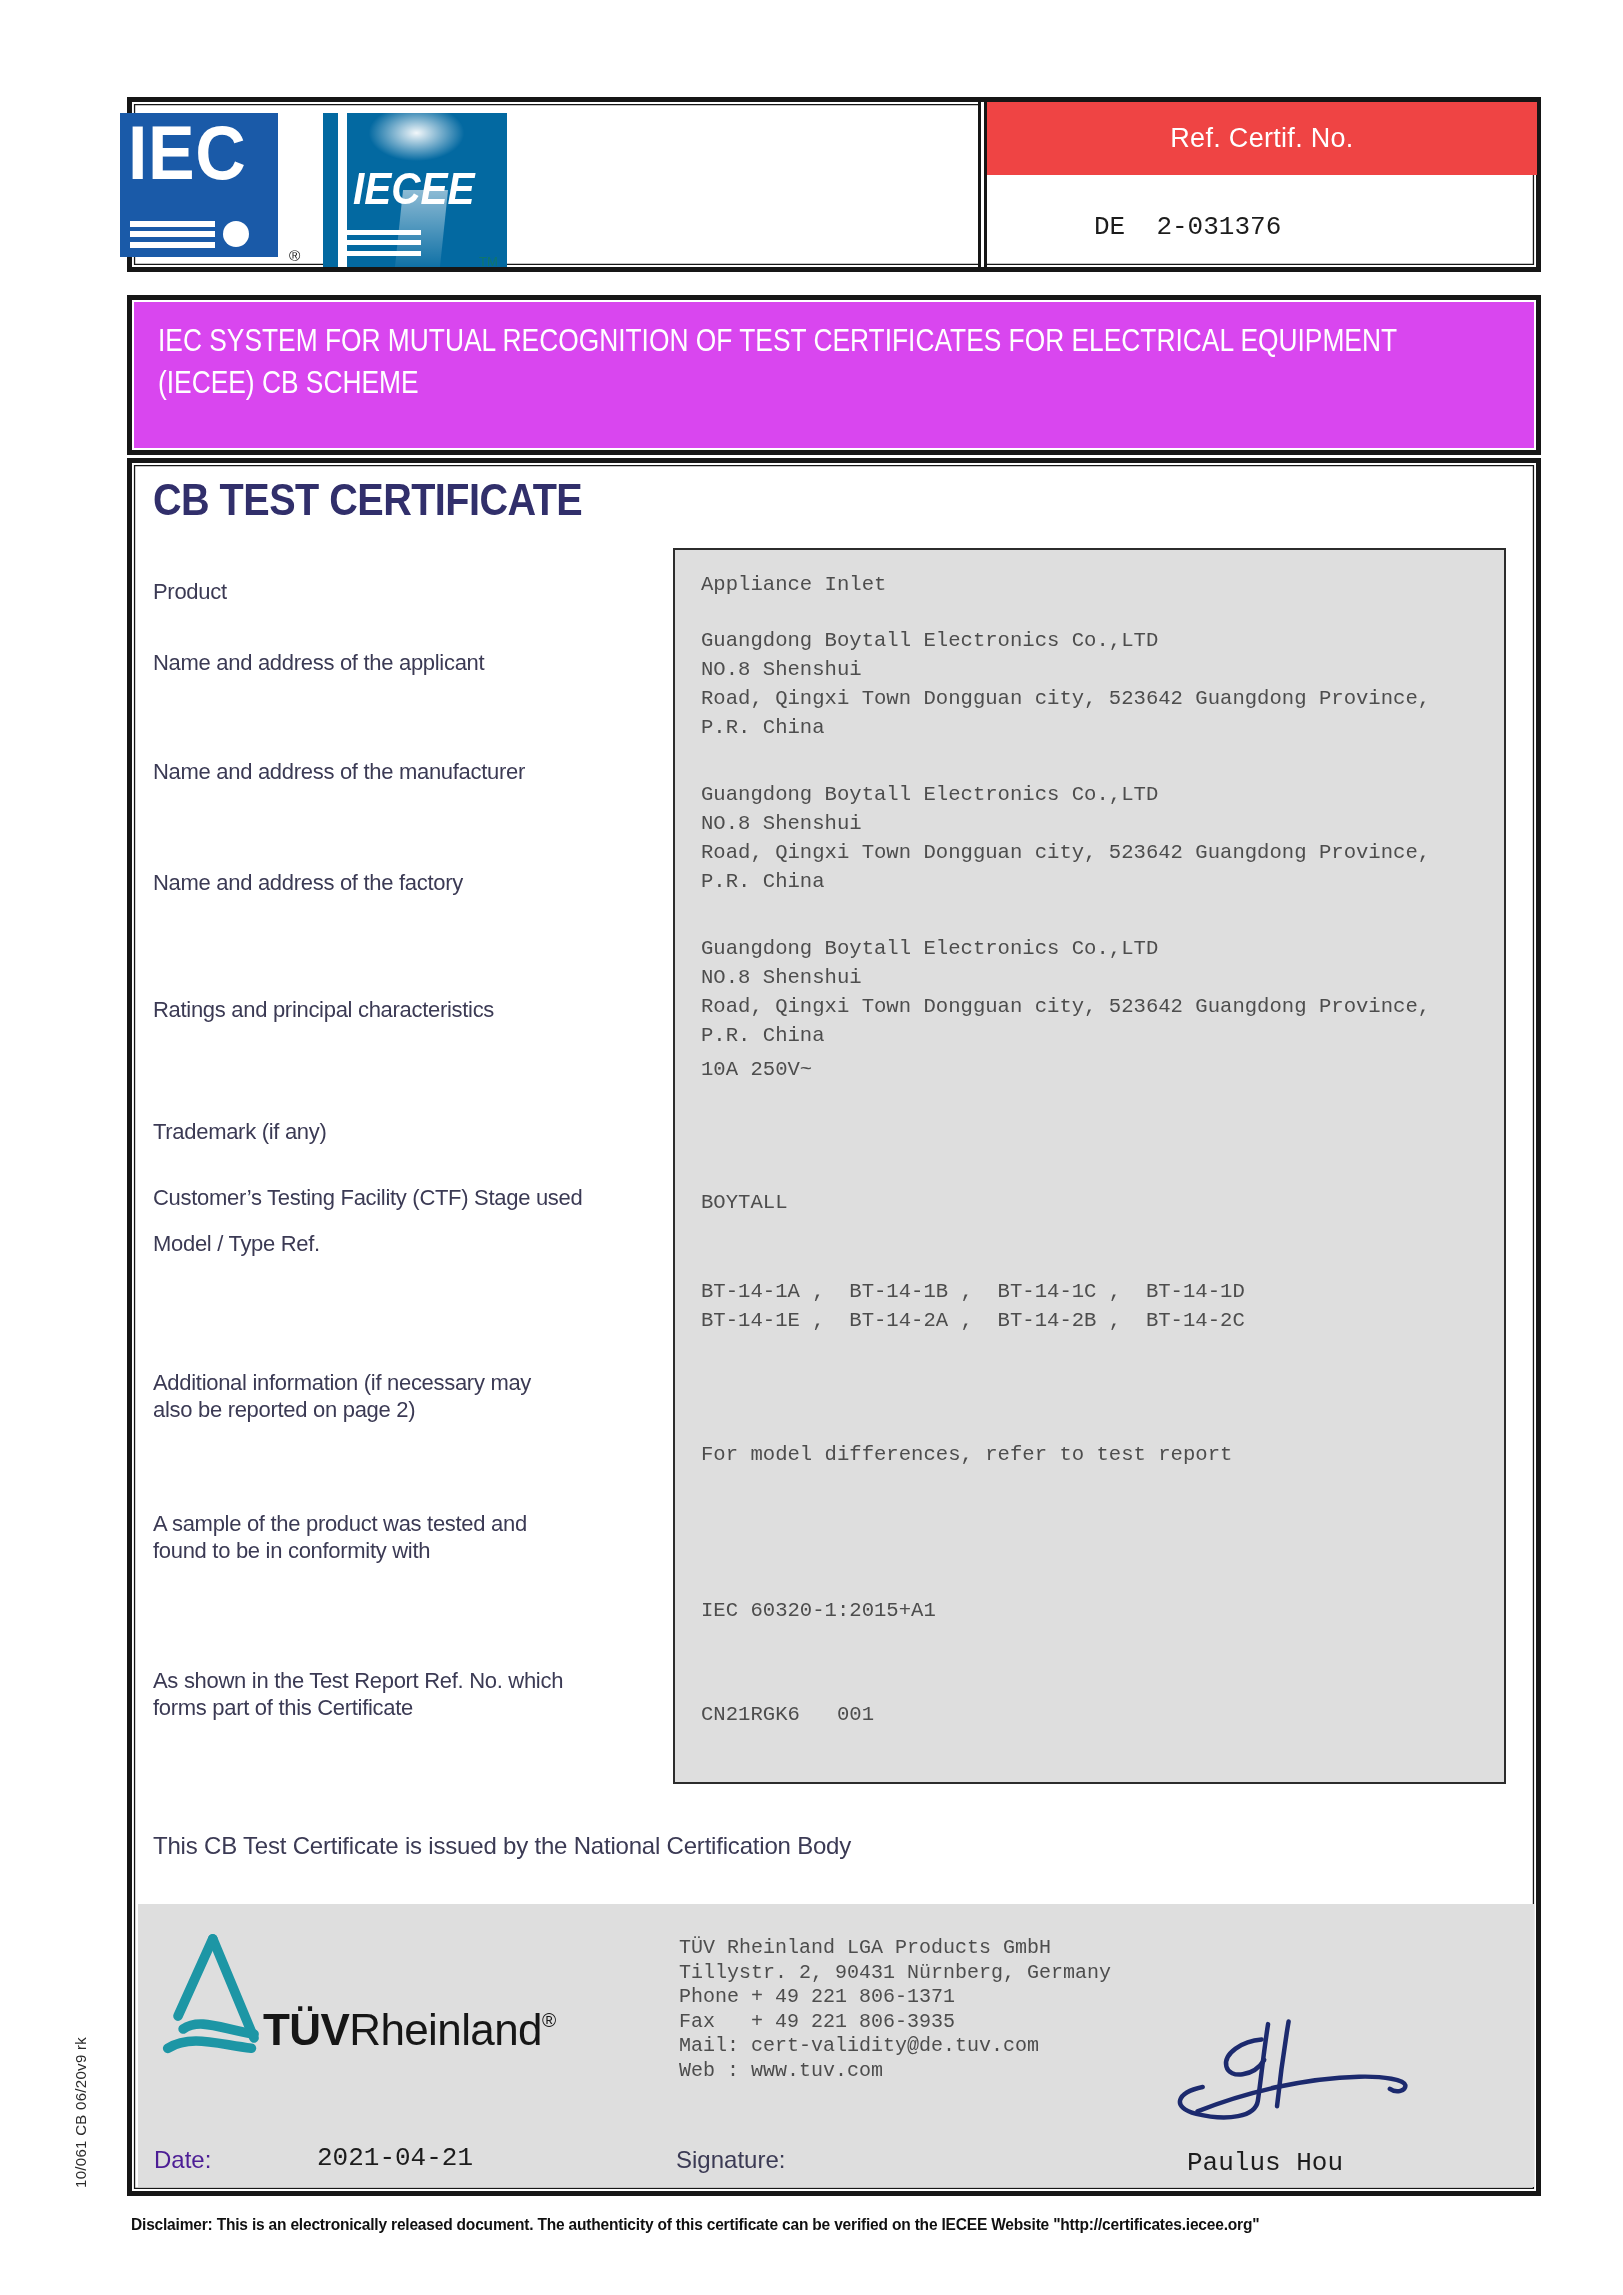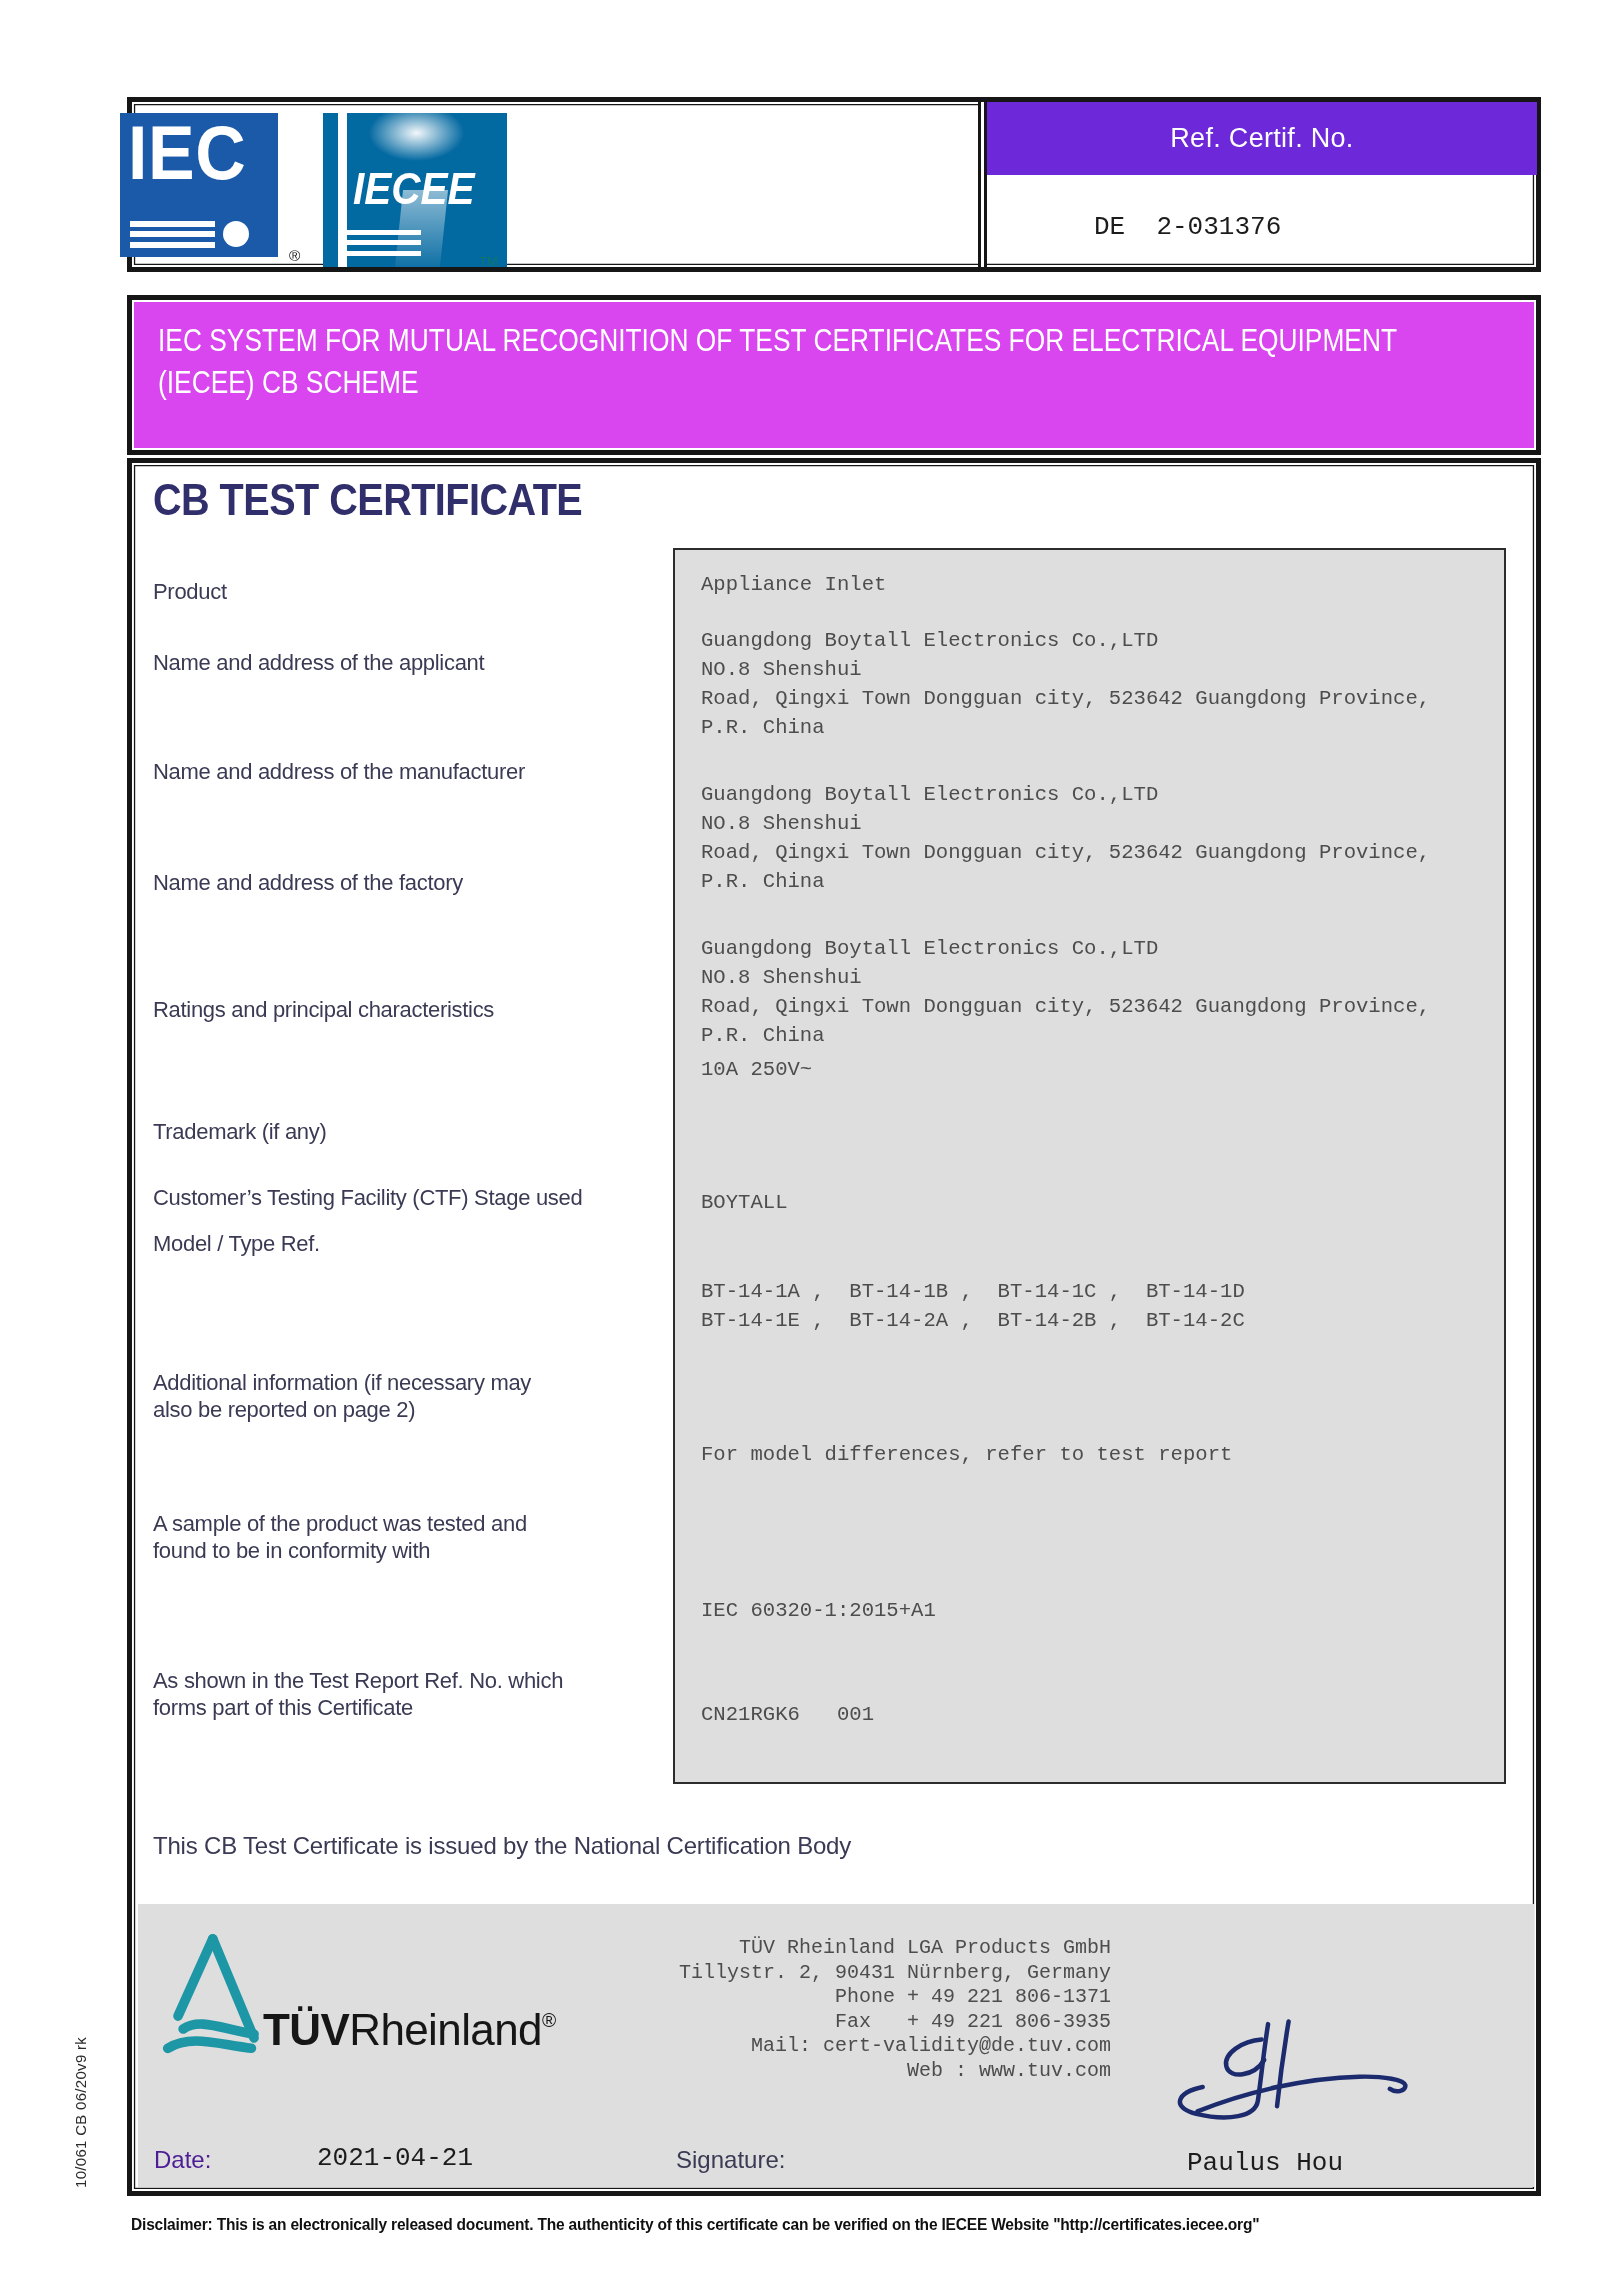--- a/index.html
+++ b/index.html
@@ -29,38 +29,38 @@
   .iec-dot{position:absolute;left:103px;top:108px;width:26px;height:26px;border-radius:50%;background:#fff;}
   .iecee-block{position:absolute;left:323px;top:113px;width:184px;height:154px;background:#0369a1;overflow:hidden;text-align:center;}
   .iecee-stripe{position:absolute;left:15.4px;top:0;width:9px;height:154px;background:#fff;}
   .iecee-glow{position:absolute;left:39px;top:-11.6px;width:109px;height:64px;background:radial-gradient(ellipse at center,rgba(255,255,255,.95),rgba(255,255,255,0) 62%);}
   .iecee-swoosh{position:absolute;left:76px;top:77px;width:45px;height:77px;background:linear-gradient(180deg,rgba(255,255,255,.55),rgba(255,255,255,.05));transform:skewX(-6deg);}
   .iecee-word{position:absolute;left:30px;top:50px;color:#fff;font-size:45px;font-weight:700;font-style:italic;letter-spacing:0px;transform:scaleX(.9);transform-origin:0 0;}
   .iecee-bar{position:absolute;left:18px;height:5.1px;width:80px;background:#fff;}
   .mark{position:absolute;color:#222;font-size:15.4px;}
   
   .ref-divider{position:absolute;left:978px;top:102px;width:9px;height:165px;background:#fff;border-left:3.2px solid #161616;border-right:3.2px solid #161616;}
-  .ref-band{position:absolute;left:987px;top:102px;width:550px;height:73px;background:#6d28d9;color:#fff;font-size:27px;line-height:73px;text-align:center;letter-spacing:0.3px;}
+  .ref-band{position:absolute;left:987px;top:102px;width:550px;height:73px;background:#ef4444;color:#fff;font-size:27px;line-height:73px;text-align:center;letter-spacing:0.3px;}
   .ref-value{position:absolute;left:1094px;top:212px;font-family:"Liberation Mono",monospace;font-size:26px;color:#1c1c1c;white-space:pre-wrap;}
   
   .banner-line{position:absolute;left:24.5px;color:#ffffff;font-size:31px;line-height:33px;white-space:nowrap;transform:scaleX(.85);transform-origin:0 50%;}
   
   .cert-title{position:absolute;left:153px;top:474px;color:#312f6b;font-size:45px;font-weight:700;white-space:nowrap;transform:scaleX(.88);transform-origin:0 0;letter-spacing:-0.6px;}
   .lbl{position:absolute;left:153px;width:541px;color:#3b3a54;font-size:22px;line-height:27px;letter-spacing:-0.3px;white-space:pre-line;}
   .value-box{position:absolute;left:673px;top:548px;width:833px;height:1236px;background:#dedede;border:2.6px solid #2c2c2c;}
   .val{position:absolute;left:701px;width:798px;font-family:"Liberation Mono",monospace;font-size:20.6px;line-height:29px;color:#4d4d4d;white-space:pre-wrap;}
   .statement{position:absolute;left:153px;top:1832px;color:#3b3a54;font-size:24px;letter-spacing:-0.2px;}
   
   .footer-panel{position:absolute;left:138px;top:1904px;width:1396px;height:283px;background:#dedede;}
   .tuv-triangle{position:absolute;left:160px;top:1931px;}
   .tuv-wordmark{position:absolute;left:263px;top:1977px;color:#161616;font-size:44px;white-space:nowrap;margin-top:28px;}
   .tuv-wordmark .b{font-weight:700;letter-spacing:-0.6px;}
   .tuv-wordmark .r{font-weight:400;letter-spacing:-0.6px;}
   .tuv-wordmark sup{font-size:19.3px;vertical-align:18px;font-weight:400;}
-  .tuv-address{position:absolute;left:679px;top:1936px;font-family:"Liberation Mono",monospace;font-size:20px;line-height:24.5px;color:#4d4d4d;white-space:pre-wrap;text-align:right;}
+  .tuv-address{position:absolute;left:679px;top:1936px;font-family:"Liberation Mono",monospace;font-size:20px;line-height:24.5px;color:#4d4d4d;white-space:pre-wrap;}
   .sig-svg{position:absolute;left:1152px;top:2019px;}
   .signatory{position:absolute;left:1187px;top:2148px;font-family:"Liberation Mono",monospace;font-size:26px;color:#1c1c1c;}
   .date-label{position:absolute;left:154px;top:2146px;color:#4c1d95;font-size:24px;}
   .date-value{position:absolute;left:317px;top:2143px;font-family:"Liberation Mono",monospace;font-size:26px;color:#1c1c1c;}
   .sig-label{position:absolute;left:676px;top:2146px;color:#3b3a54;font-size:24px;}
   
   .side-note{position:absolute;left:72px;top:2188px;transform:rotate(-90deg);transform-origin:0 0;font-size:15px;color:#2b2b2b;white-space:nowrap;letter-spacing:0.3px;}
   .disclaimer{position:absolute;left:131px;top:2216px;font-size:16px;font-weight:700;color:#101010;letter-spacing:-0.2px;white-space:nowrap;transform:scaleX(.97);transform-origin:0 0;}
 </style>
 </head>

